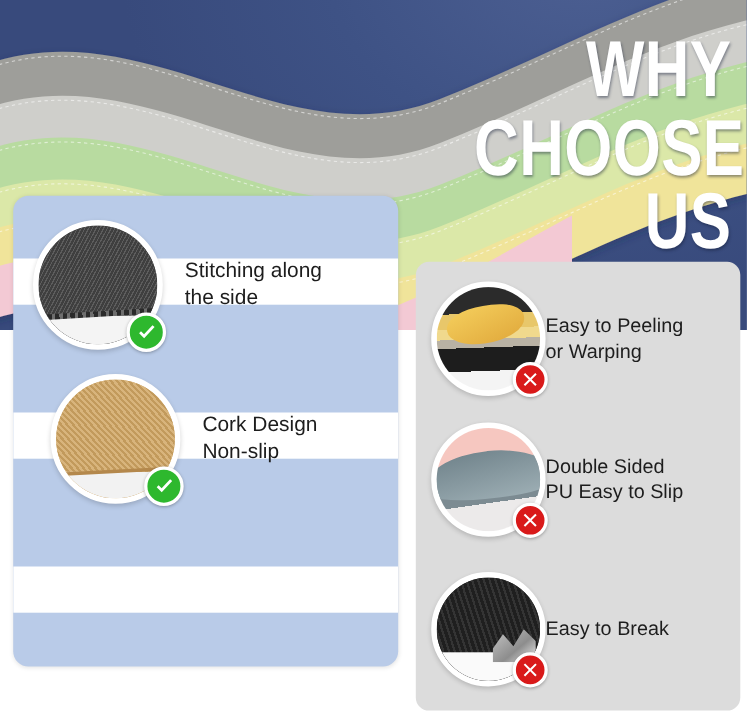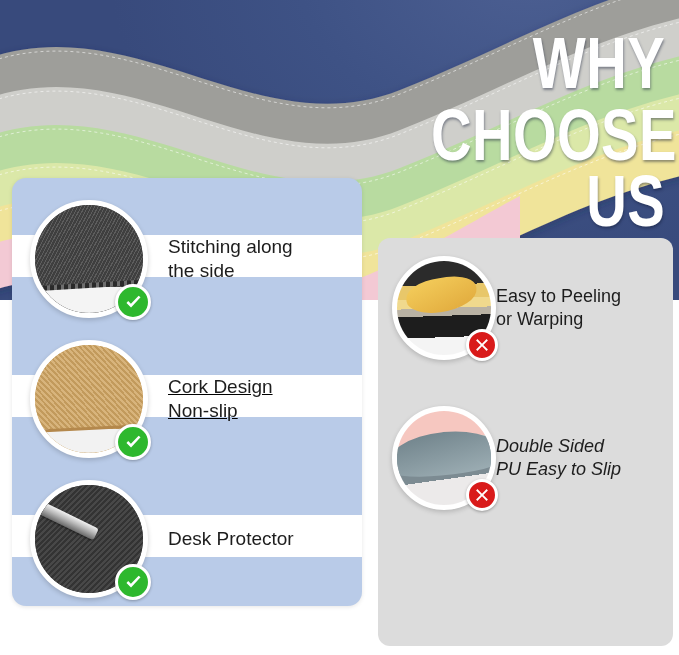--- a/index.html
+++ b/index.html
@@ -261,35 +261,48 @@
         <div class="badge" style="width:32px;height:32px;background:#d91a1a;right:-2px;bottom:-1px;">
           <svg width="16" height="16" viewBox="0 0 16 16" aria-hidden="true">
             <path d="M3.4 2.1 L8 6.7 L12.6 2.1 L13.9 3.4 L9.3 8 L13.9 12.6 L12.6 13.9 L8 9.3 L3.4 13.9 L2.1 12.6 L6.7 8 L2.1 3.4 Z" fill="#ffffff"></path>
           </svg>
         </div>
       </div>
       <div class="label label-right">Easy to Peeling
 or Warping</div>
     </div>
 
-    <div class="row" style="left:14px; top:168px;font-style:italic;">
+    <div class="row" style="left:14px; top:146px;">
       <div class="thumb-wrap">
         <div class="thumb" style="width:104px;height:104px;">
           <div class="thumb-inner tex-slip"></div>
         </div>
         <div class="badge" style="width:32px;height:32px;background:#d91a1a;right:-2px;bottom:-1px;">
           <svg width="16" height="16" viewBox="0 0 16 16" aria-hidden="true">
             <path d="M3.4 2.1 L8 6.7 L12.6 2.1 L13.9 3.4 L9.3 8 L13.9 12.6 L12.6 13.9 L8 9.3 L3.4 13.9 L2.1 12.6 L6.7 8 L2.1 3.4 Z" fill="#ffffff"></path>
           </svg>
         </div>
       </div>
       <div class="label label-right">Double Sided
 PU Easy to Slip</div>
     </div>
 
+    <div class="row" style="left:14px; top:282px;">
+      <div class="thumb-wrap">
+        <div class="thumb" style="width:104px;height:104px;">
+          <div class="thumb-inner tex-break"></div>
+        </div>
+        <div class="badge" style="width:32px;height:32px;background:#d91a1a;right:-2px;bottom:-1px;">
+          <svg width="16" height="16" viewBox="0 0 16 16" aria-hidden="true">
+            <path d="M3.4 2.1 L8 6.7 L12.6 2.1 L13.9 3.4 L9.3 8 L13.9 12.6 L12.6 13.9 L8 9.3 L3.4 13.9 L2.1 12.6 L6.7 8 L2.1 3.4 Z" fill="#ffffff"></path>
+          </svg>
+        </div>
+      </div>
+      <div class="label label-right">Easy to Break</div>
+    </div>
 
   </div>
 
   <div class="panel-left">
     <div class="stripe" style="top:57px;  height:42px;"></div>
     <div class="stripe" style="top:197px; height:42px;"></div>
     <div class="stripe" style="top:337px; height:42px;"></div>
 
     <div class="row" style="left:18px; top:22px;">
       <div class="thumb-wrap">
@@ -299,44 +312,31 @@
         <div class="badge" style="width:36px;height:36px;background:#2eb82e;right:-3px;bottom:-2px;">
           <svg width="19" height="19" viewBox="0 0 20 20" aria-hidden="true">
             <path d="M2.6 10.4 L7.4 15.2 L17.4 4.6 L15.4 2.8 L7.3 11.4 L4.4 8.5 Z" fill="#ffffff"></path>
           </svg>
         </div>
       </div>
       <div class="label label-left">Stitching along
 the side</div>
     </div>
 
-    <div class="row" style="left:18px; top:162px;text-decoration:underline;">
+    <div class="row" style="left:34px; top:162px;">
       <div class="thumb-wrap">
         <div class="thumb" style="width:118px;height:118px;">
           <div class="thumb-inner tex-cork"></div>
         </div>
         <div class="badge" style="width:36px;height:36px;background:#2eb82e;right:-3px;bottom:-2px;">
           <svg width="19" height="19" viewBox="0 0 20 20" aria-hidden="true">
             <path d="M2.6 10.4 L7.4 15.2 L17.4 4.6 L15.4 2.8 L7.3 11.4 L4.4 8.5 Z" fill="#ffffff"></path>
           </svg>
         </div>
       </div>
       <div class="label label-left">Cork Design
 Non-slip</div>
     </div>
 
-    <div class="row" style="left:18px; top:302px;">
-      <div class="thumb-wrap">
-        <div class="thumb" style="width:118px;height:118px;">
-          <div class="thumb-inner tex-desk"></div>
-        </div>
-        <div class="badge" style="width:36px;height:36px;background:#2eb82e;right:-3px;bottom:-2px;">
-          <svg width="19" height="19" viewBox="0 0 20 20" aria-hidden="true">
-            <path d="M2.6 10.4 L7.4 15.2 L17.4 4.6 L15.4 2.8 L7.3 11.4 L4.4 8.5 Z" fill="#ffffff"></path>
-          </svg>
-        </div>
-      </div>
-      <div class="label label-left">Desk Protector</div>
-    </div>
 
   </div>
 
 </div>
 
 </body></html>

